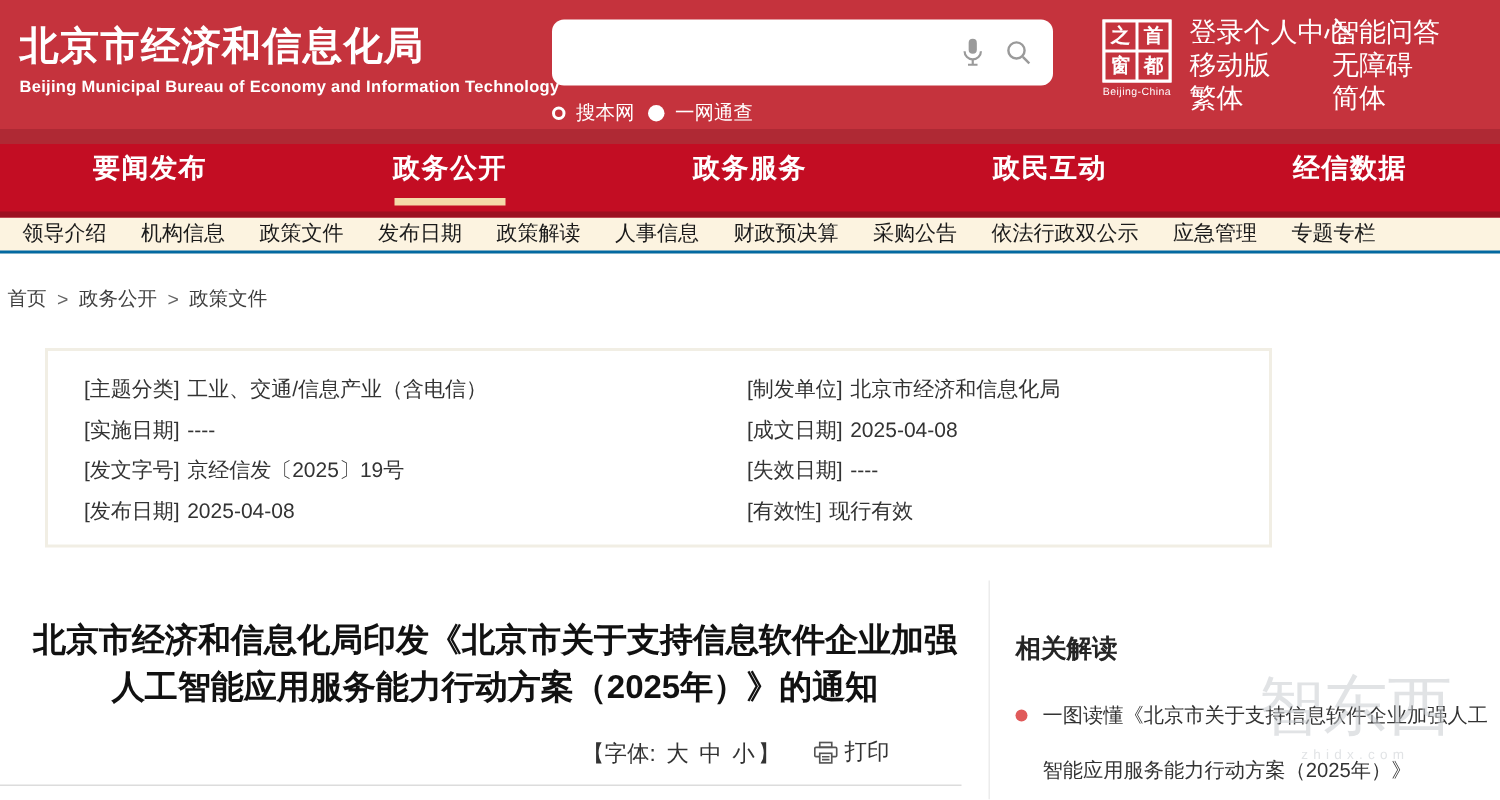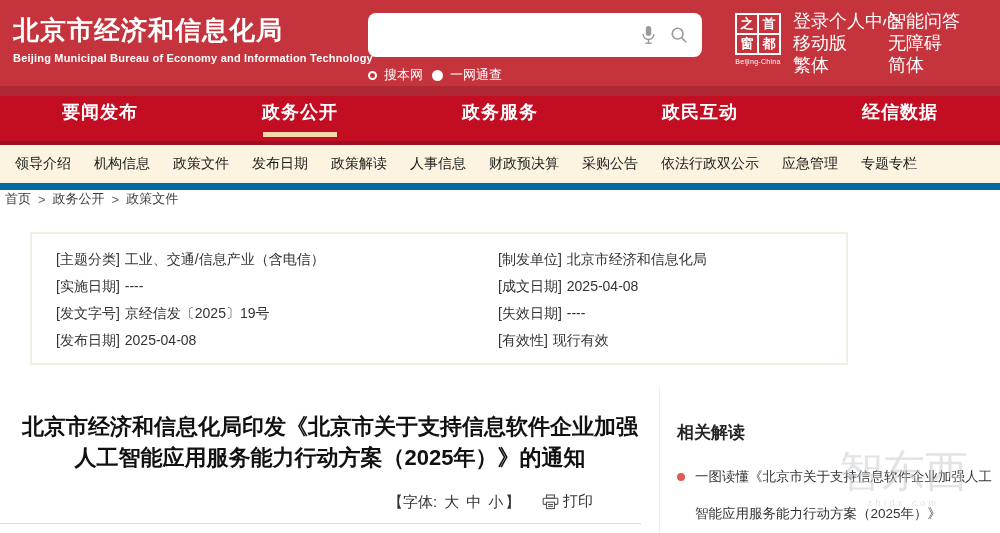--- a/index.html
+++ b/index.html
@@ -30,21 +30,21 @@
   .links-col{position:absolute;top:14px;display:flex;flex-direction:column;gap:7px;color:#fff;font-size:18px;line-height:15px;}
   .links-col a{color:#fff;text-decoration:none;cursor:pointer;white-space:nowrap;}
   .col1{left:793px;}
   .col2{left:888px;}
   
   .nav{position:absolute;top:96px;left:0;width:1000px;height:45px;background:#c30d23;border-bottom:4px solid #9c1020;z-index:2;}
   .nav-items{display:flex;height:32px;}
   .nav-item{flex:1;display:flex;align-items:center;justify-content:center;color:#fff;font-size:18px;font-weight:bold;letter-spacing:1px;position:relative;cursor:pointer;}
   .nav-item.active::after{content:"";position:absolute;left:50%;transform:translateX(-50%);bottom:-9px;width:74px;height:5px;background:#f5d9a8;}
   
-  .subnav{position:absolute;top:145px;left:0;width:1000px;height:45px;background:#fcf3e0;border-bottom:7px solid #0369a1;box-sizing:border-box;display:flex;align-items:center;padding:0 0 0 15px;gap:23px;}
+  .subnav{position:absolute;top:145px;left:0;width:1000px;height:24px;background:#fcf3e0;border-bottom:2px solid #0369a1;box-sizing:border-box;display:flex;align-items:center;padding:0 0 0 15px;gap:23px;}
   .subnav-item{font-size:14px;color:#1a1a1a;white-space:nowrap;cursor:pointer;}
   
   .breadcrumb{position:absolute;top:190px;left:5px;font-size:13px;color:#3f3f3f;display:flex;align-items:center;gap:7px;}
   .breadcrumb a{color:#3f3f3f;text-decoration:none;cursor:pointer;}
   .crumb-sep{color:#666;}
   
   .meta-box{position:absolute;left:30px;top:232px;width:818px;height:133px;border:2px solid #f1eee4;box-sizing:border-box;display:flex;background:#fff;}
   .meta-col{box-sizing:border-box;padding:12px 0 0 24px;}
   .meta-col.left{width:458px;}
   .meta-col.right{flex:1;padding-left:8px;}

